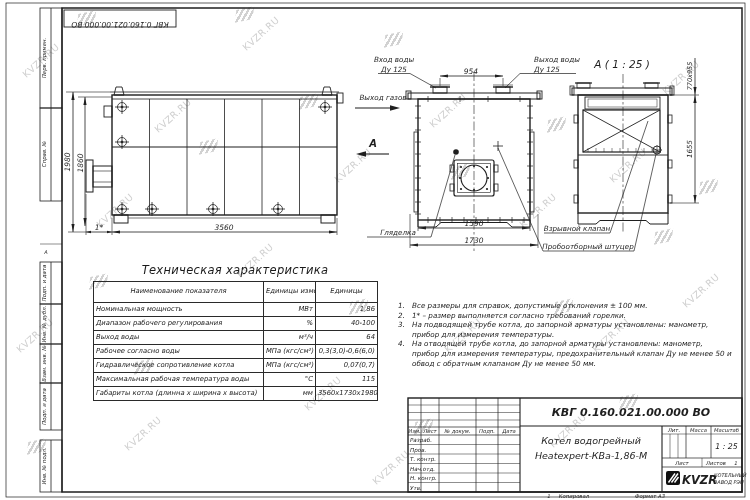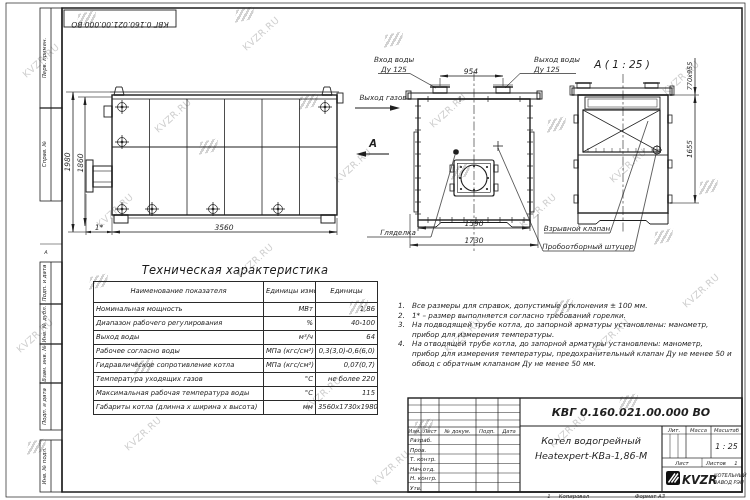--- a/index.html
+++ b/index.html
@@ -522,25 +522,20 @@
             <td>Рабочее согласно воды</td>
             <td class="c">МПа (кгс/см²)</td>
             <td class="c">0,3(3,0)-0,6(6,0)</td>
           </tr>
     <tr>
             <td>Гидравлическое сопротивление котла</td>
             <td class="c">МПа (кгс/см²)</td>
             <td class="c">0,07(0,7)</td>
           </tr>
     <tr>
-            <td>Температура уходящих газов</td>
-            <td class="c">°С</td>
-            <td class="c">не более 220</td>
-          </tr>
-    <tr>
             <td>Максимальная рабочая температура воды</td>
             <td class="c">°С</td>
             <td class="c">115</td>
           </tr>
     <tr>
             <td>Габариты котла (длинна х ширина х высота)</td>
             <td class="c">мм</td>
             <td class="c">3560х1730х1980</td>
           </tr>
   </tbody>

